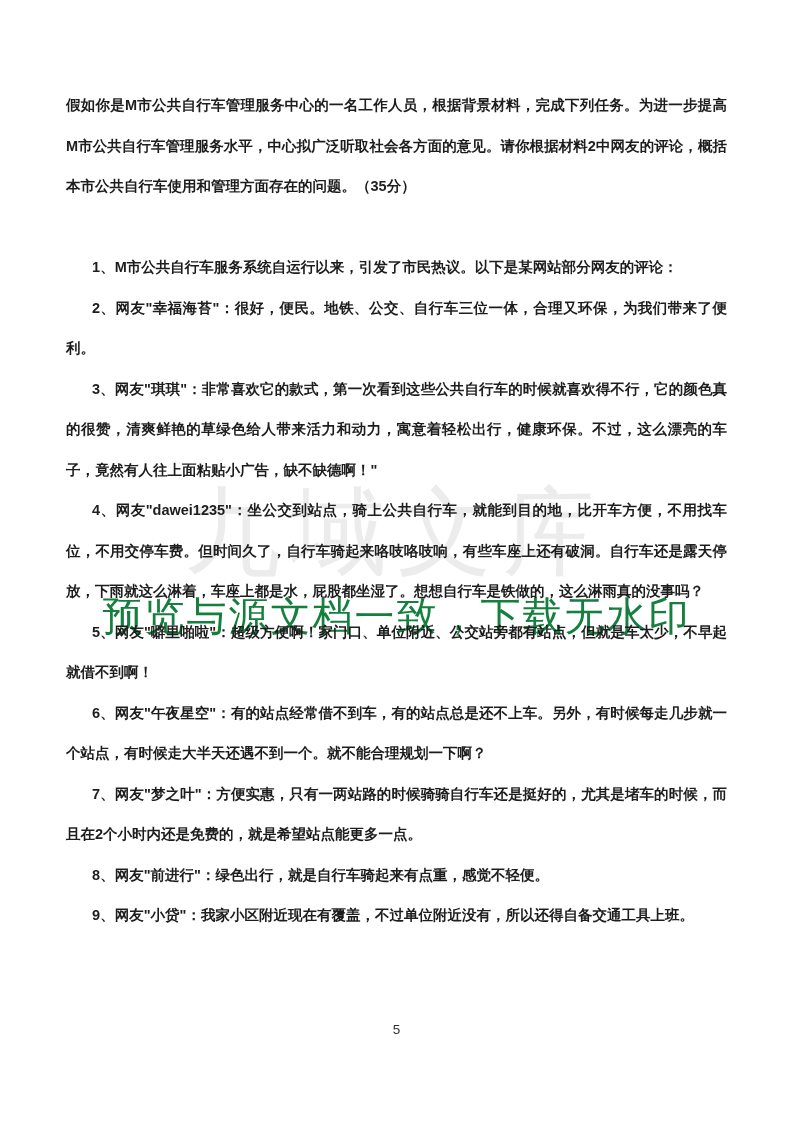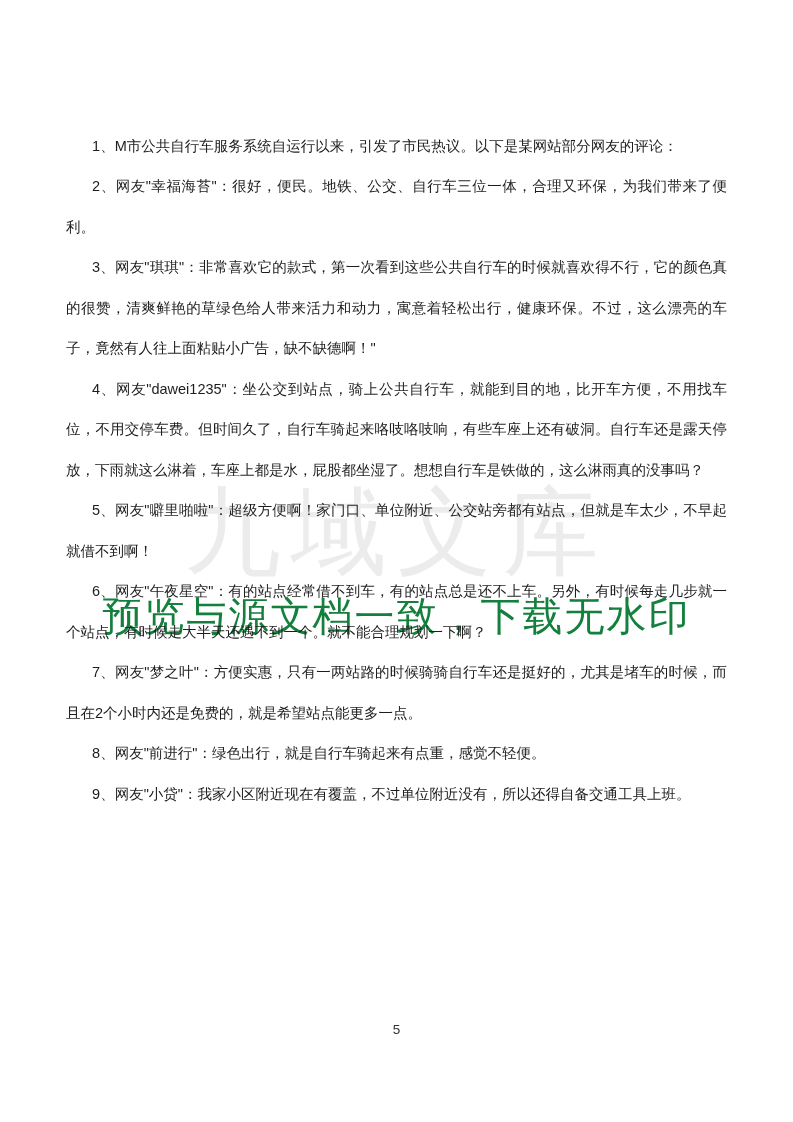--- a/index.html
+++ b/index.html
@@ -17,21 +17,21 @@
     left: 66px;
     top: 85px;
     width: 661px;
     font-size: 14.5px;
     line-height: 40.5px;
     text-align: justify;
     z-index: 1;
   }
   .content p { margin: 0; }
   .bold { font-weight: bold; }
-  .item { text-indent: 1.8em; }
+  .item { text-indent: 1.8em; font-weight: bold; }
   .spacer { height: 40.5px; }
   .watermark {
     position: absolute;
     left: 50%;
     top: 484px;
     transform: translateX(-50%);
     text-align: center;
     z-index: 0;
     white-space: nowrap;
     font-weight: normal;
@@ -72,20 +72,21 @@
 <body>
 
 <div class="page">
 
   <div class="watermark">
     <div class="wm-brand">九域文库</div>
     <div class="wm-note">预览与源文档一致，下载无水印</div>
   </div>
 
   <div class="content">
+    <p class="bold">假如你是M市公共自行车管理服务中心的一名工作人员，根据背景材料，完成下列任务。为进一步提高M市公共自行车管理服务水平，中心拟广泛听取社会各方面的意见。请你根据材料2中网友的评论，概括本市公共自行车使用和管理方面存在的问题。（35分）</p>
     <div class="spacer"></div>
     <p class="item">1、M市公共自行车服务系统自运行以来，引发了市民热议。以下是某网站部分网友的评论：</p>
     <p class="item">2、网友"幸福海苔"：很好，便民。地铁、公交、自行车三位一体，合理又环保，为我们带来了便利。</p>
     <p class="item">3、网友"琪琪"：非常喜欢它的款式，第一次看到这些公共自行车的时候就喜欢得不行，它的颜色真的很赞，清爽鲜艳的草绿色给人带来活力和动力，寓意着轻松出行，健康环保。不过，这么漂亮的车子，竟然有人往上面粘贴小广告，缺不缺德啊！"</p>
     <p class="item">4、网友"dawei1235"：坐公交到站点，骑上公共自行车，就能到目的地，比开车方便，不用找车位，不用交停车费。但时间久了，自行车骑起来咯吱咯吱响，有些车座上还有破洞。自行车还是露天停放，下雨就这么淋着，车座上都是水，屁股都坐湿了。想想自行车是铁做的，这么淋雨真的没事吗？</p>
     <p class="item">5、网友"噼里啪啦"：超级方便啊！家门口、单位附近、公交站旁都有站点，但就是车太少，不早起就借不到啊！</p>
     <p class="item">6、网友"午夜星空"：有的站点经常借不到车，有的站点总是还不上车。另外，有时候每走几步就一个站点，有时候走大半天还遇不到一个。就不能合理规划一下啊？</p>
     <p class="item">7、网友"梦之叶"：方便实惠，只有一两站路的时候骑骑自行车还是挺好的，尤其是堵车的时候，而且在2个小时内还是免费的，就是希望站点能更多一点。</p>
     <p class="item">8、网友"前进行"：绿色出行，就是自行车骑起来有点重，感觉不轻便。</p>
     <p class="item">9、网友"小贷"：我家小区附近现在有覆盖，不过单位附近没有，所以还得自备交通工具上班。</p>

